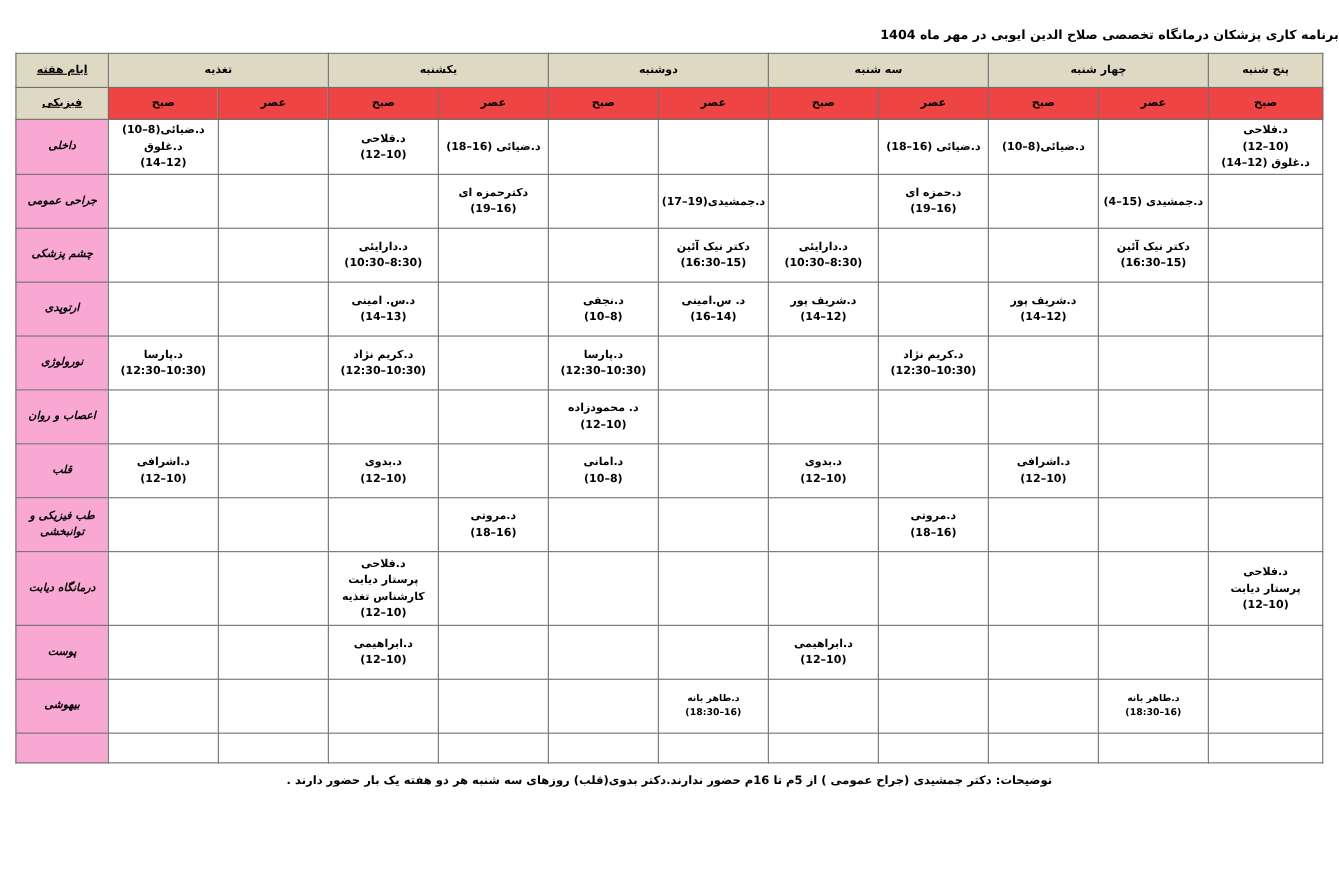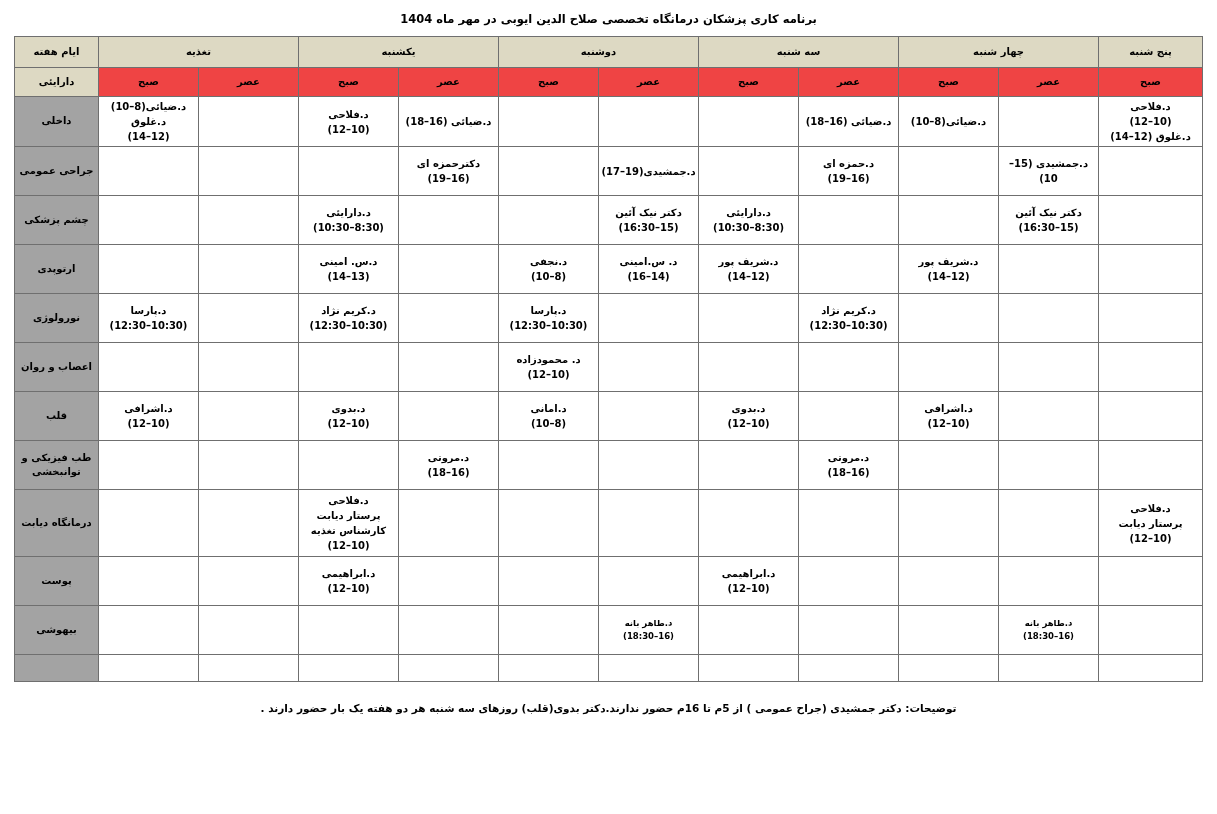--- a/index.html
+++ b/index.html
@@ -15,24 +15,24 @@
     overflow: hidden;
   }
   .page {
     position: relative;
     width: 1217px;
     height: 814px;
     box-sizing: border-box;
     padding: 0;
   }
   .doc-title {
-    text-align: center;
+    text-align: right;
     font-size: 11.5px;
     font-weight: bold;
-    padding-top: 12px;
+    padding-top: 24px;
     padding-bottom: 10px;
     letter-spacing: 0;
   }
   table.schedule {
     border-collapse: collapse;
     width: 1183px;
     margin: 0 auto;
     table-layout: fixed;
   }
   table.schedule td, table.schedule th {
@@ -53,25 +53,27 @@
     background: #ef4444;
     font-weight: bold;
     font-size: 10px;
     height: 24px;
   }
   .col-spec {
     background: #ddd9c3;
     font-weight: bold;
     font-size: 10.5px;
     width: 84px;
+    text-decoration: underline;
   }
   td.spec-cell {
-    background: #a3a3a3;
+    background: #f9a8d4;
     font-weight: bold;
     font-size: 10.5px;
+    font-style: italic;
   }
   td.cell {
     height: 44px;
     background: #ffffff;
   }
   td.cell.tall {
     height: 62px;
   }
   .entry {
     display: block;
@@ -79,21 +81,21 @@
     font-weight: bold;
     line-height: 1.5;
     white-space: pre-line;
   }
   .entry.small {
     font-size: 8.5px;
     font-weight: bold;
   }
   .note {
     width: 1183px;
-    margin: 20px auto 0 auto;
+    margin: 10px auto 0 auto;
     text-align: center;
     font-size: 10.5px;
     font-weight: bold;
     direction: rtl;
   }
   .empty-row td {
     height: 22px;
   }
 </style>
 </head>
@@ -133,21 +135,21 @@
         <th class="hdr-part">عصر</th>
         <th class="hdr-part">صبح</th>
         <th class="hdr-part">عصر</th>
         <th class="hdr-part">صبح</th>
         <th class="hdr-part">عصر</th>
         <th class="hdr-part">صبح</th>
         <th class="hdr-part">عصر</th>
         <th class="hdr-part">صبح</th>
         <th class="hdr-part">عصر</th>
         <th class="hdr-part">صبح</th>
-        <th class="hdr-part col-spec">دارایئی</th>
+        <th class="hdr-part col-spec">فیزیکی</th>
       </tr>
     </thead>
     <tbody>
         <tr>
           <td class="cell">
             <span class="entry">د.فلاحی
 (10–12)
 د.غلوق (12–14)</span>
           </td>
           <td class="cell">
@@ -183,21 +185,21 @@
 د.غلوق
 (12–14)</span>
           </td>
           <td class="spec-cell">داخلی</td>
         </tr>
         <tr>
           <td class="cell">
             <span class="entry"></span>
           </td>
           <td class="cell">
-            <span class="entry">د.جمشیدی (15–10)</span>
+            <span class="entry">د.جمشیدی (15–4)</span>
           </td>
           <td class="cell">
             <span class="entry"></span>
           </td>
           <td class="cell">
             <span class="entry">د.حمزه ای
 (16–19)</span>
           </td>
           <td class="cell">
             <span class="entry"></span>

